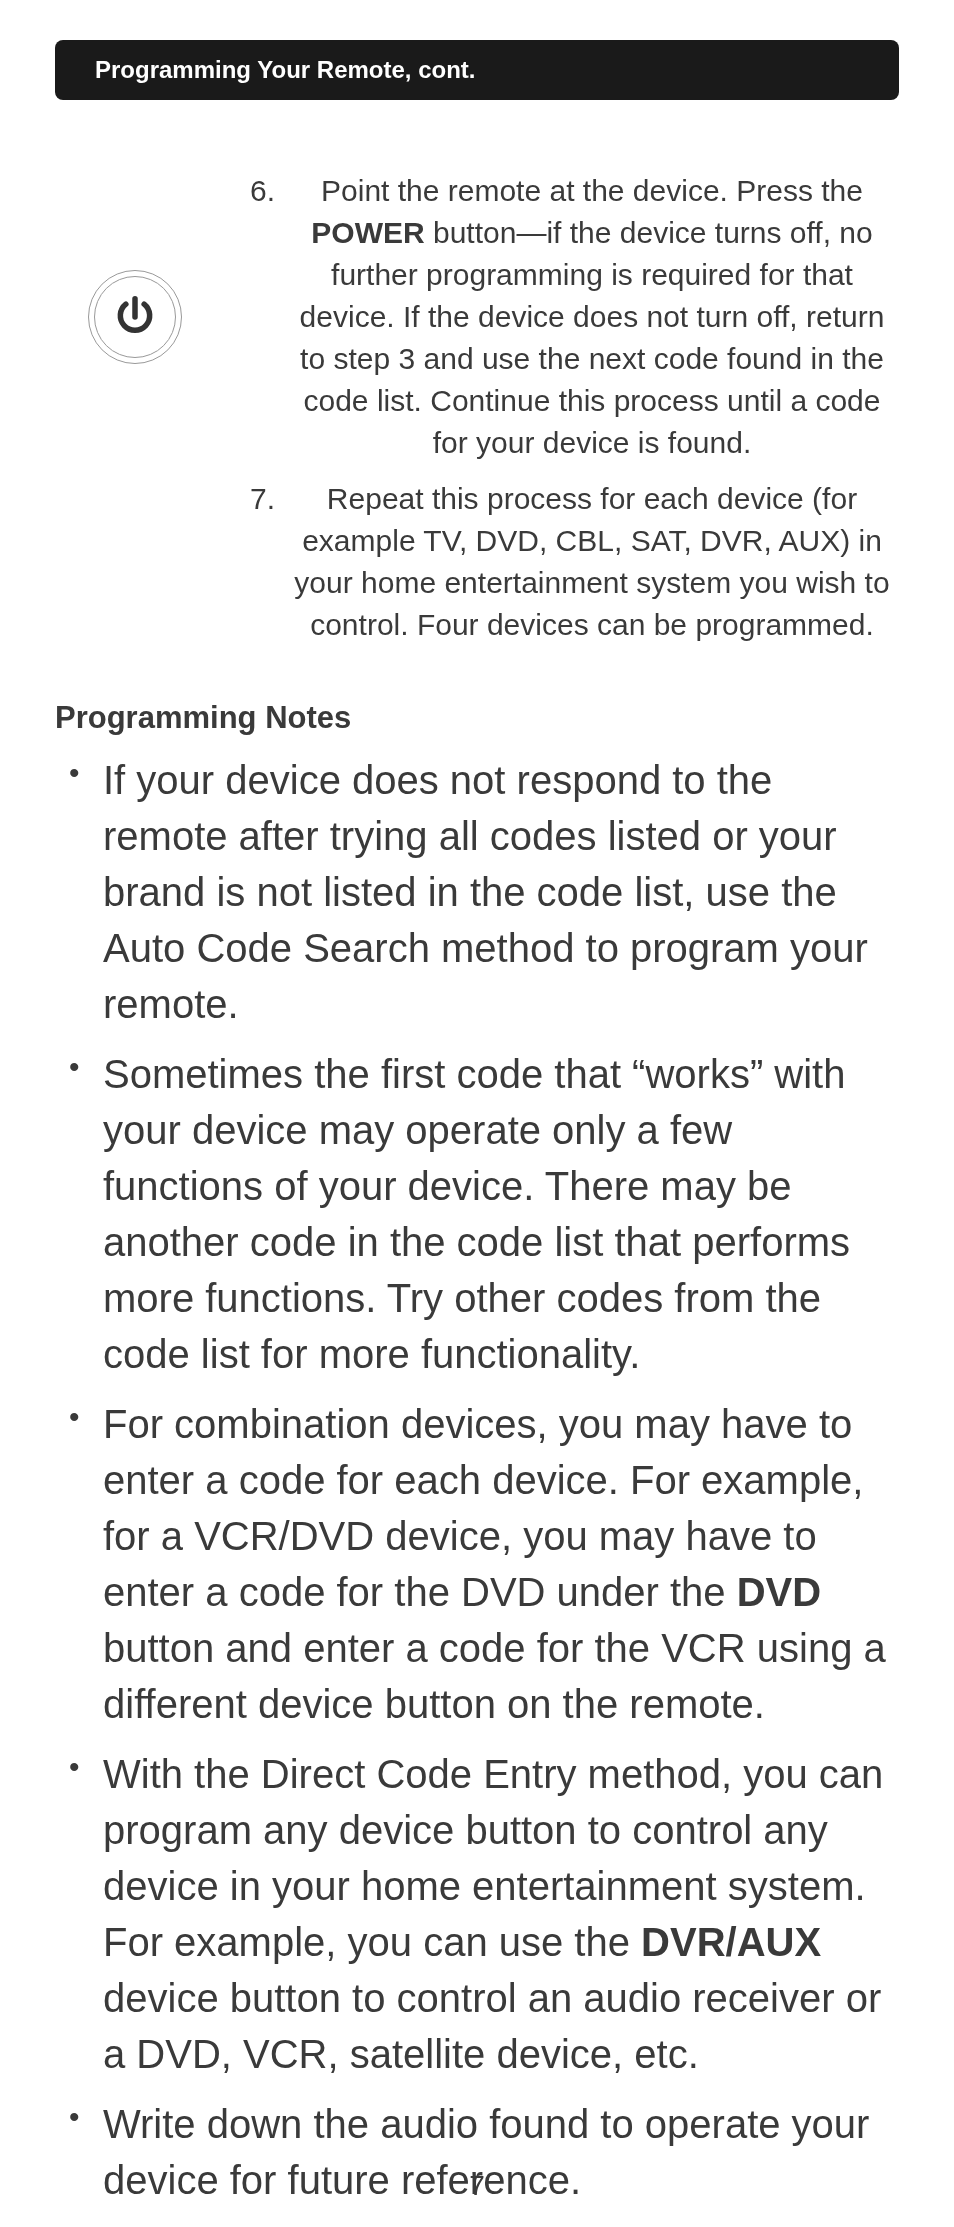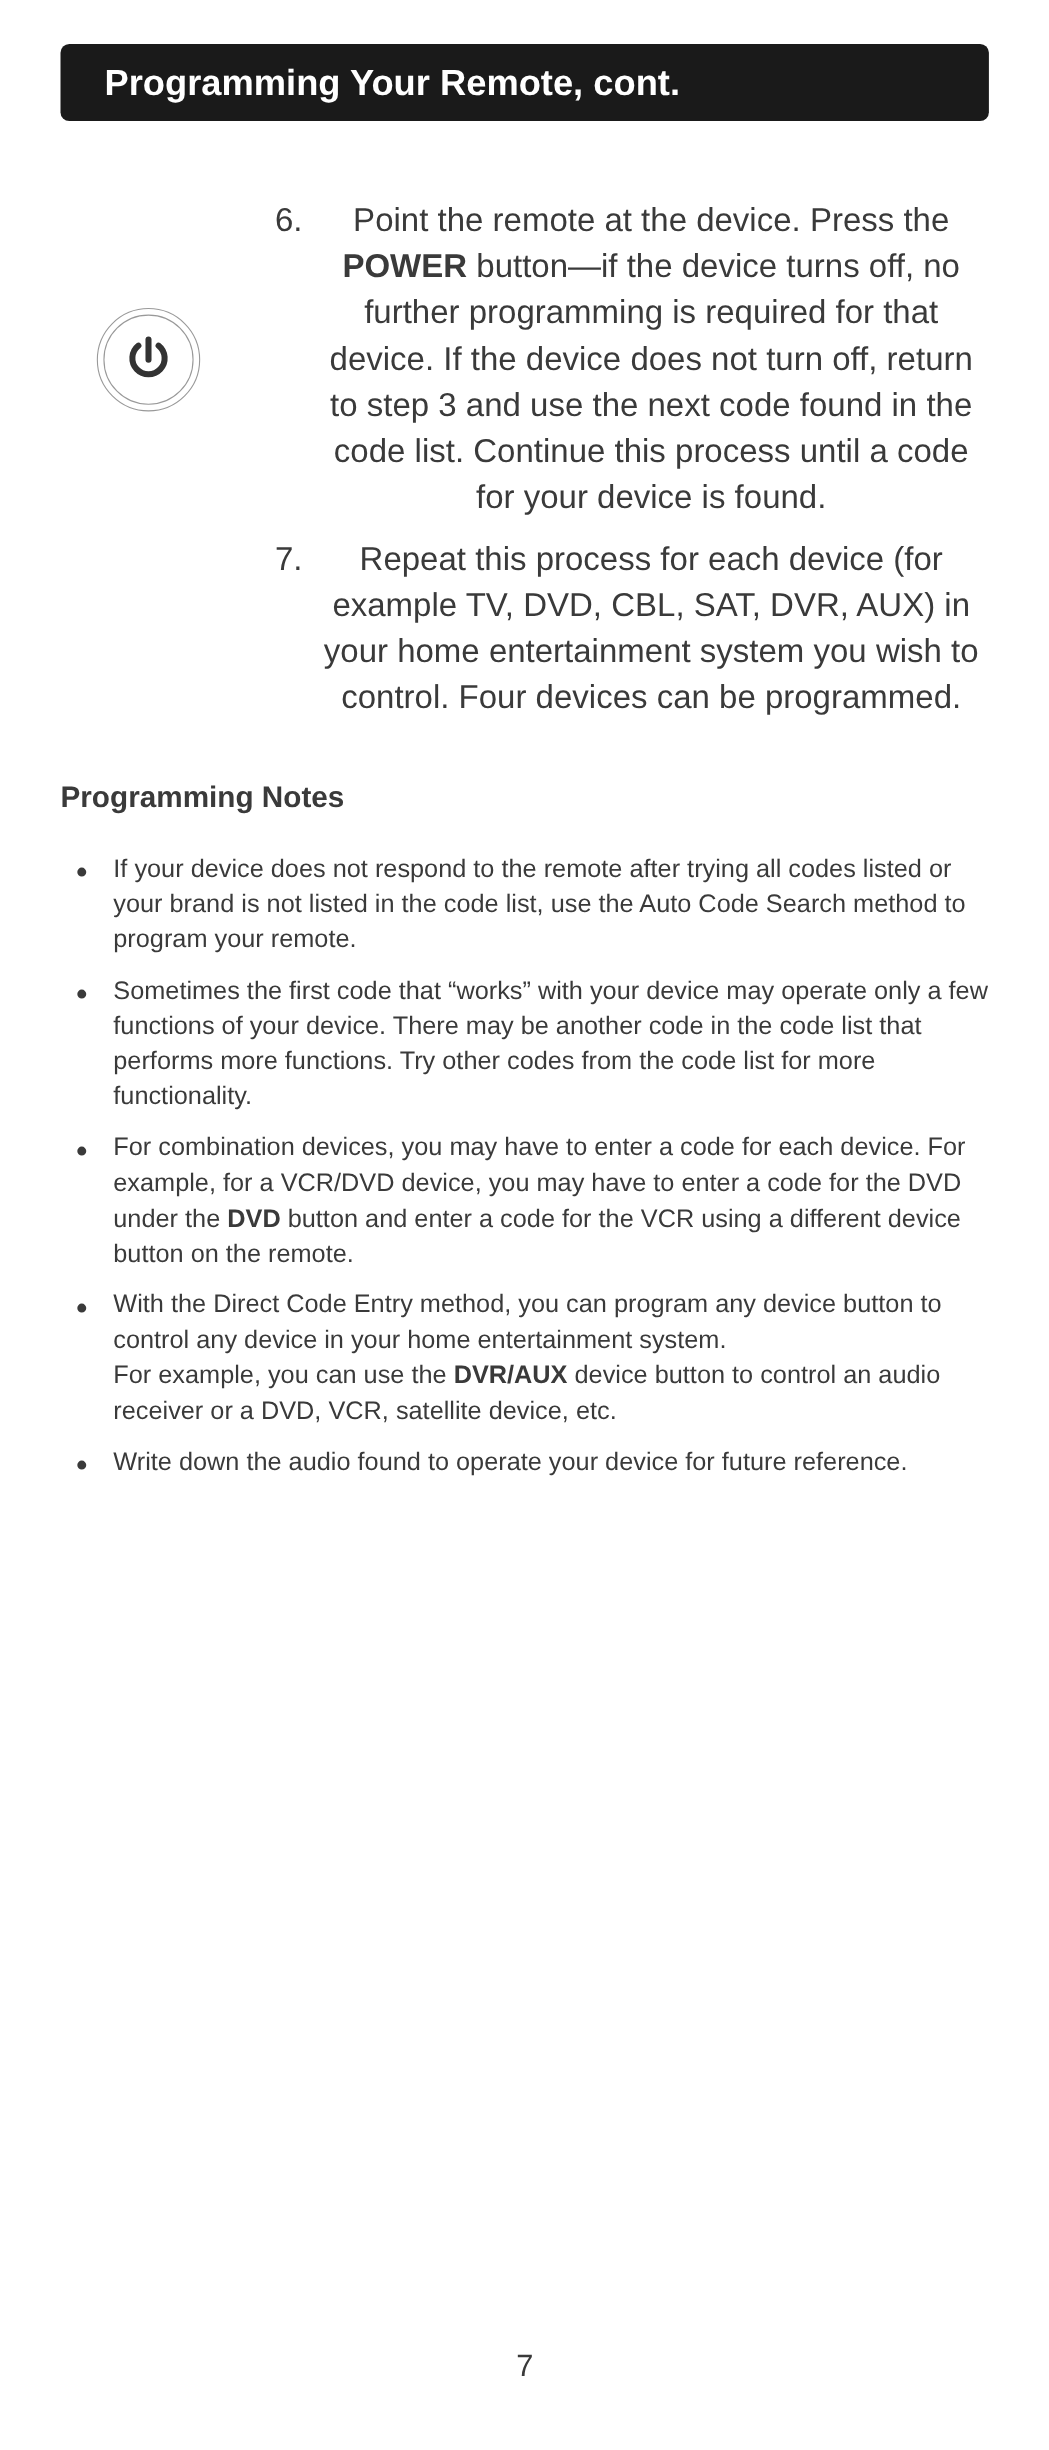--- a/index.html
+++ b/index.html
@@ -17,21 +17,21 @@
     .page {
       padding: 40px 55px 40px 55px;
       position: relative;
       min-height: 2227px;
     }
     .header-bar {
       background: #1a1a1a;
       color: #fff;
       padding: 16px 40px;
       border-radius: 8px;
-      font-size: 33px;
+      font-size: 24px;
       font-weight: 600;
       margin-bottom: 70px;
     }
     .step-section {
       display: flex;
       gap: 20px;
       margin-bottom: 40px;
     }
     .icon-col {
       width: 160px;
@@ -85,29 +85,29 @@
       padding-right: 10px;
     }
     .step-text {
       flex: 1;
       text-align: center;
     }
     .bold {
       font-weight: 700;
     }
     .notes-heading {
-      font-size: 27px;
+      font-size: 31px;
       font-weight: 700;
-      margin-bottom: 32px;
+      margin-bottom: 16px;
     }
     .notes-list {
       list-style: none;
     }
     .notes-list li {
-      font-size: 23px;
+      font-size: 40px;
       line-height: 1.4;
       margin-bottom: 14px;
       position: relative;
       padding-left: 48px;
     }
     .notes-list li::before {
       content: "•";
       position: absolute;
       left: 14px;
       top: 0;

